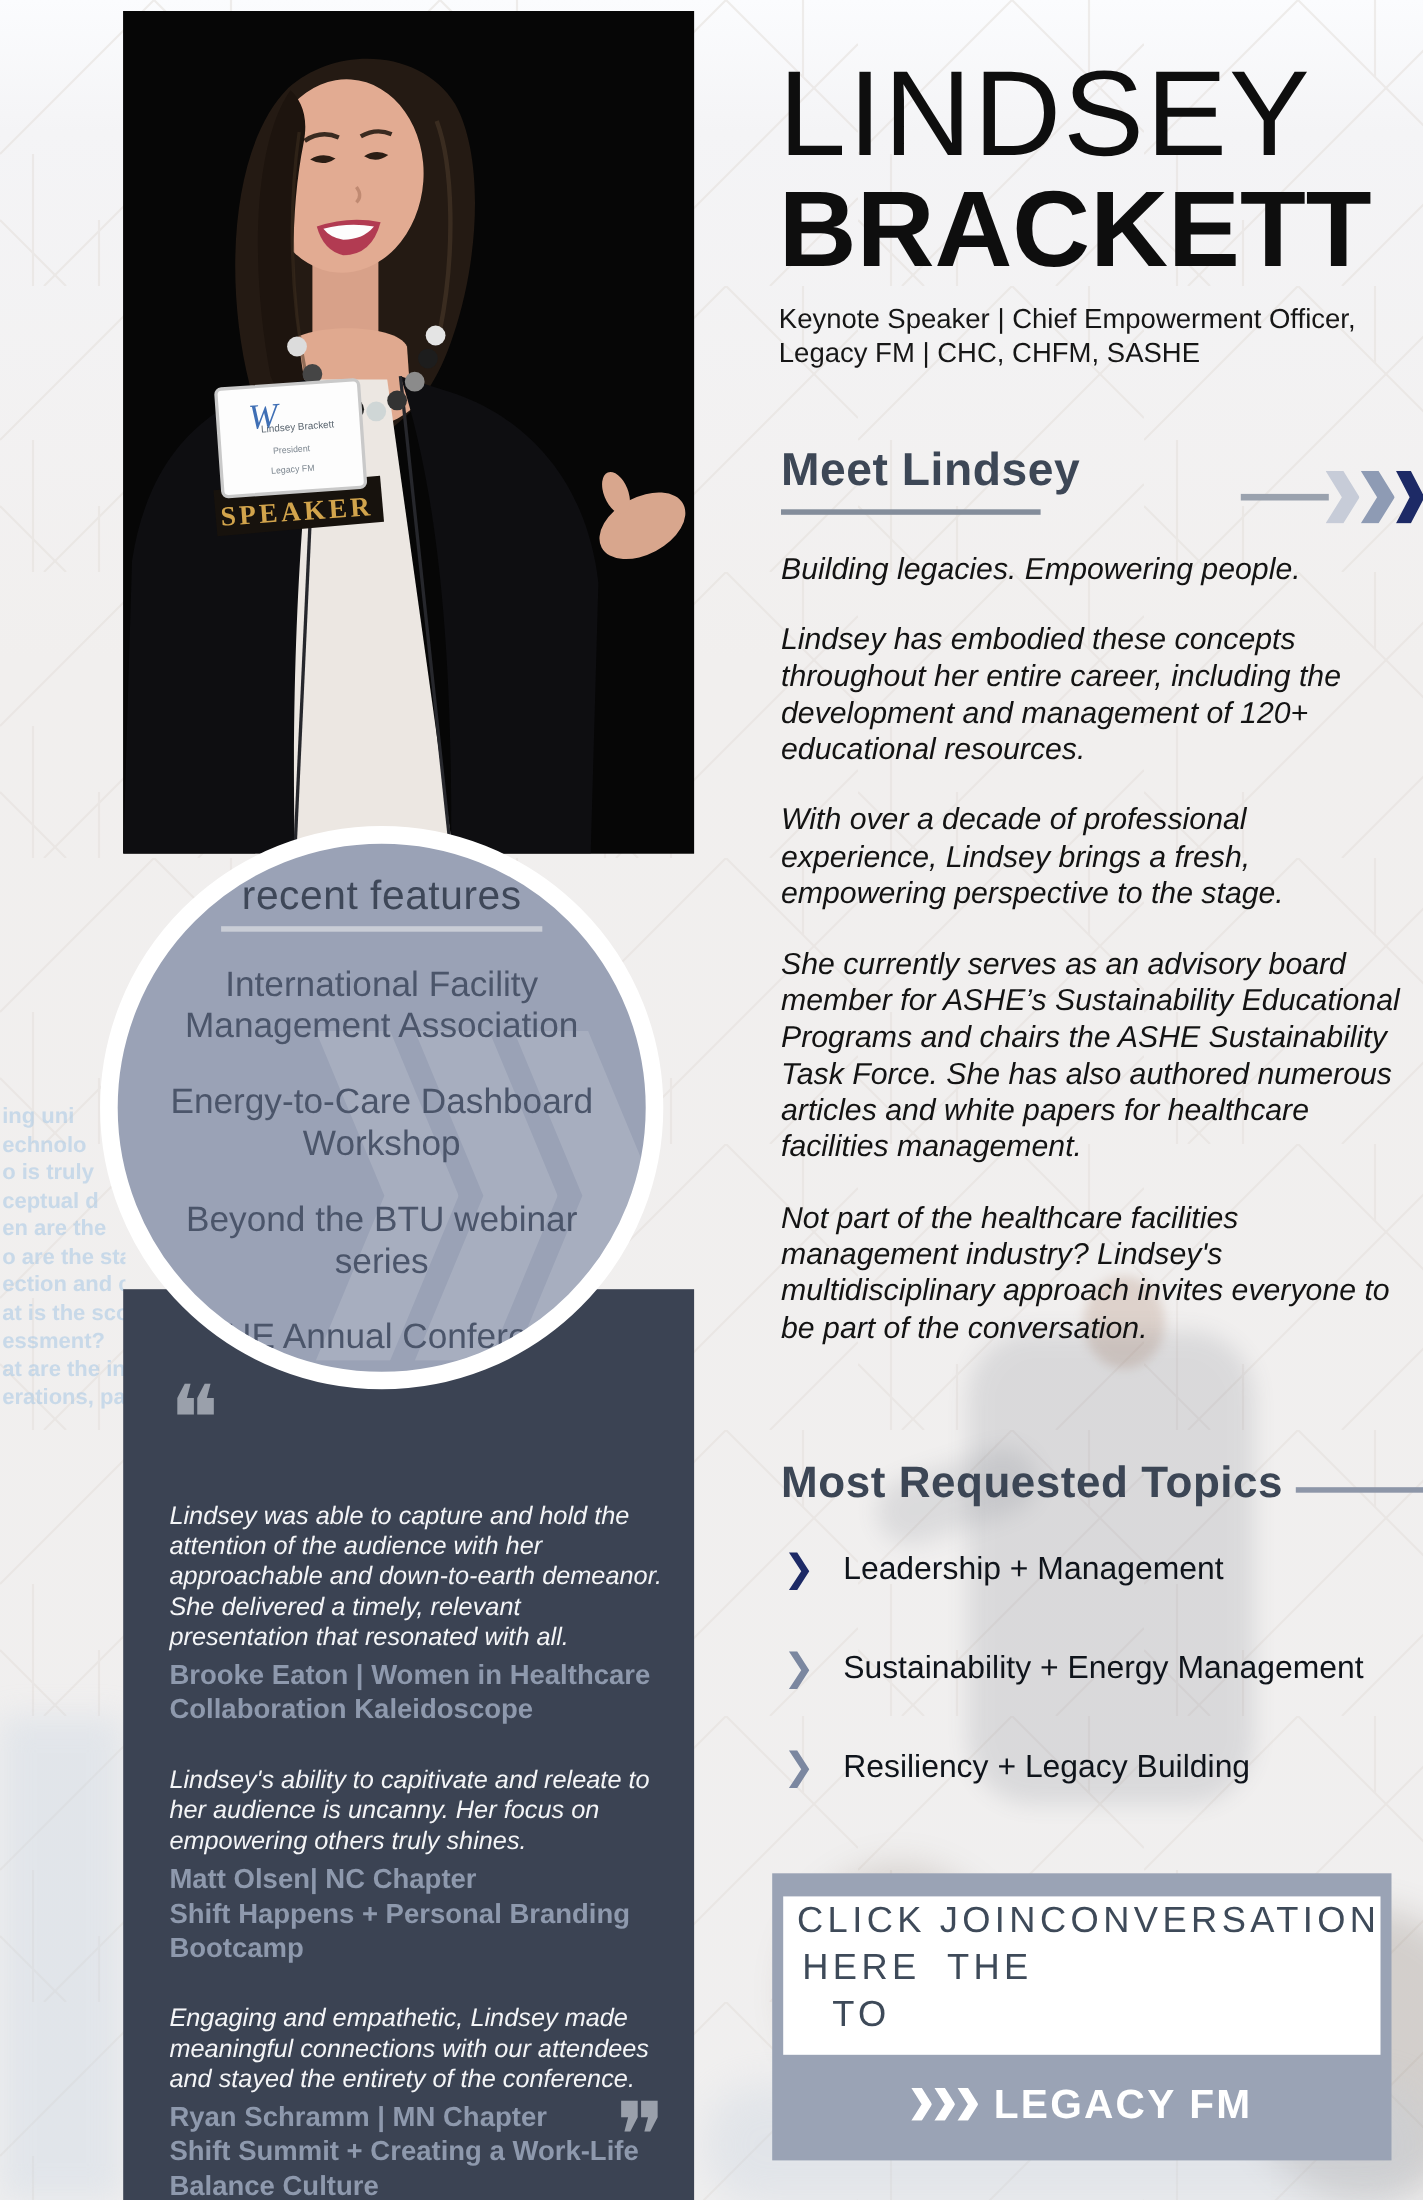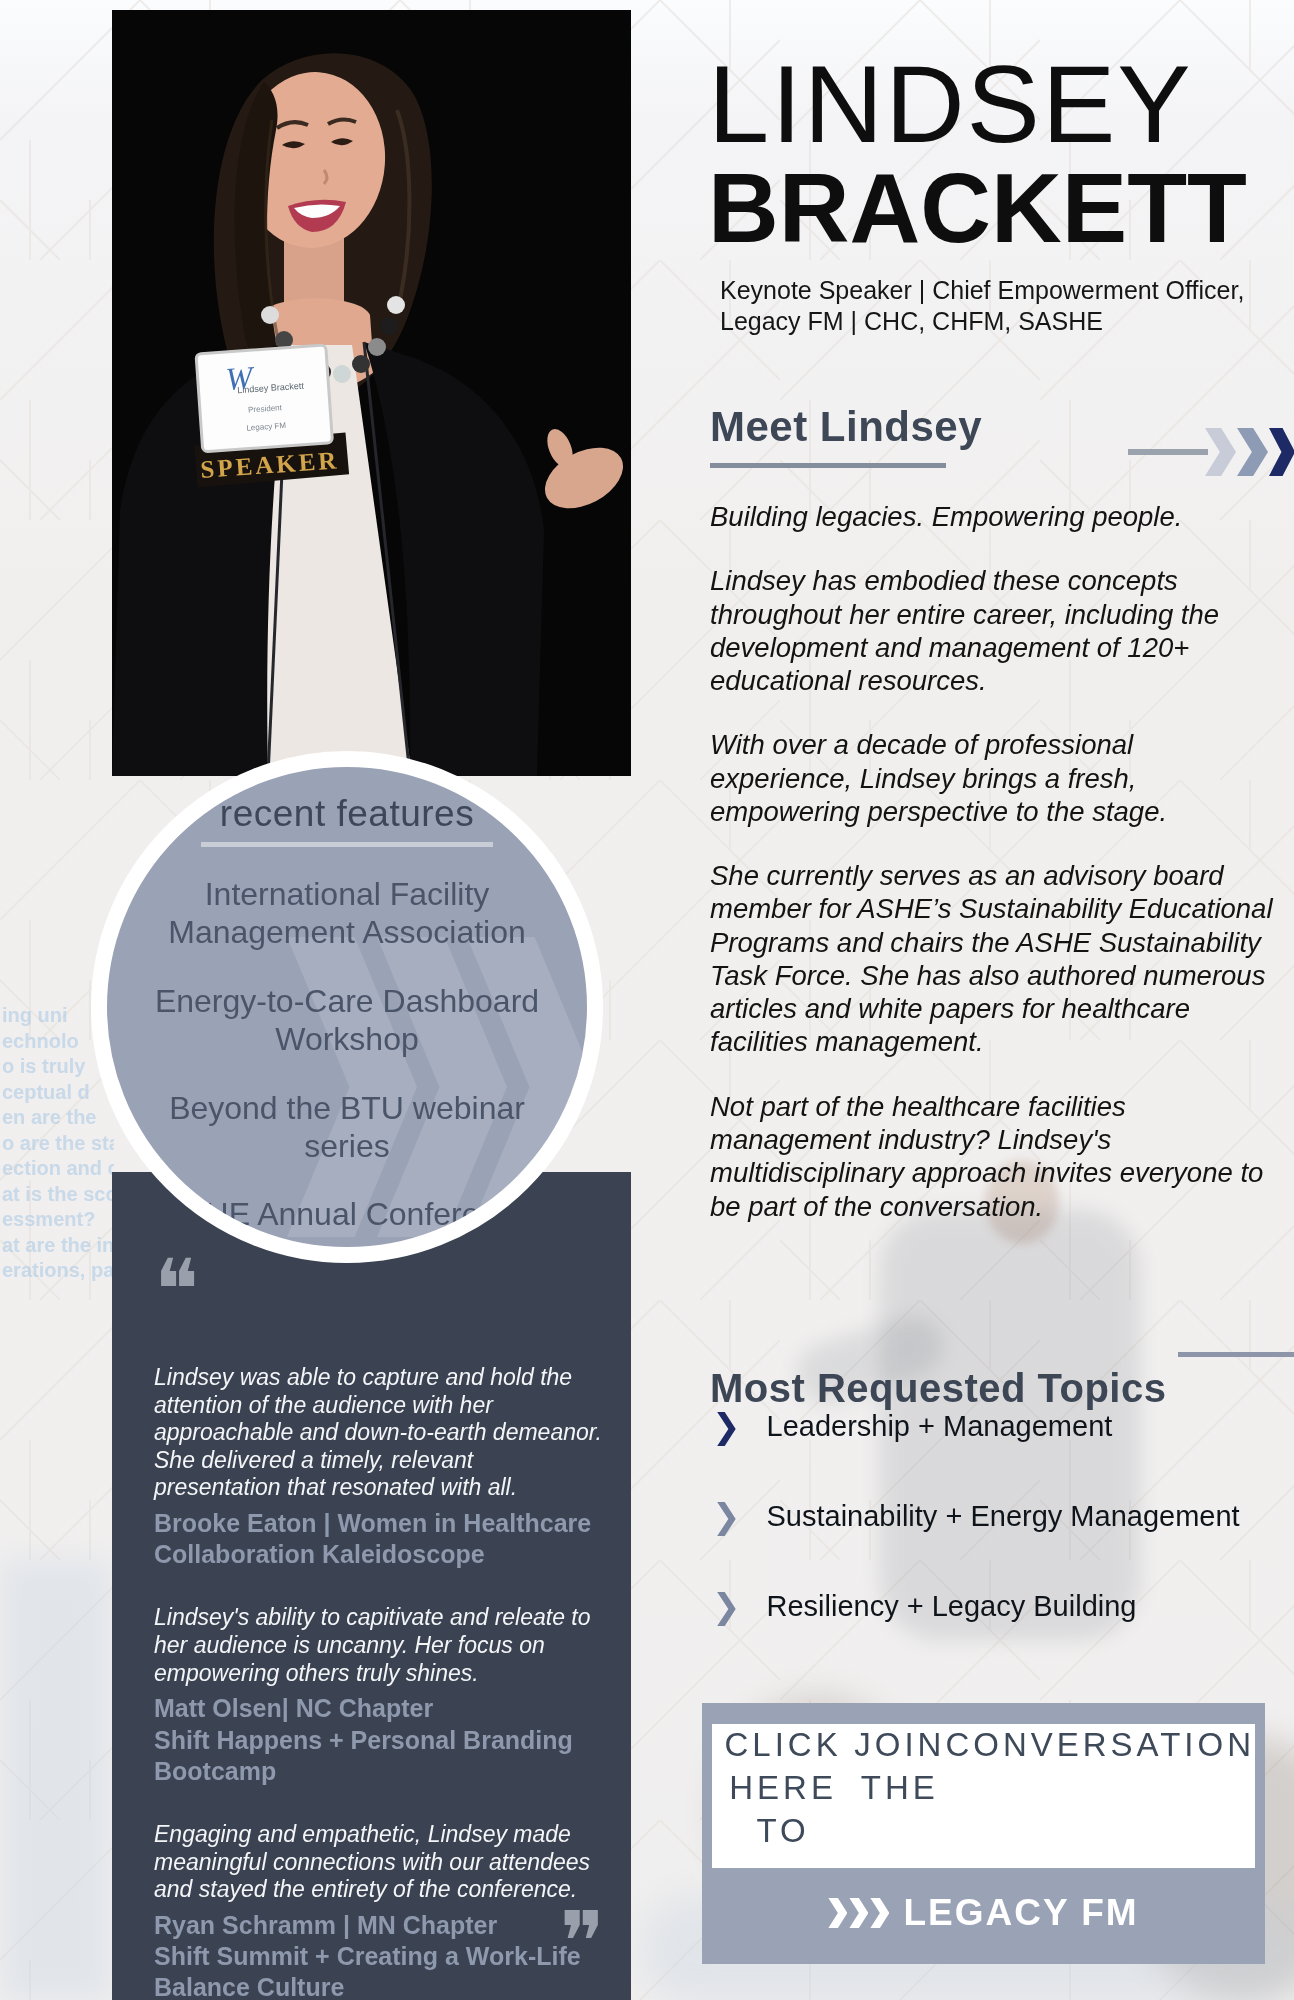--- a/index.html
+++ b/index.html
@@ -36,30 +36,30 @@
   .quote-glyph{font-family:"DejaVu Sans", sans-serif;color:#9aa0ab;}
   .quote-open{font-size:84px;line-height:60px;display:block;margin-bottom:44px;}
   .quote-close{position:absolute;right:26px;bottom:18px;font-size:84px;line-height:80px;}
   .t-quote{font-size:23px;font-style:italic;line-height:1.2;color:#f4f5f7;}
   .t-attr{margin-top:6px;margin-bottom:34px;}
   .t-attr-line{font-size:25px;font-weight:700;line-height:1.25;color:#8e99ad;}
   
   .name-block{position:absolute;z-index:4;left:708px;top:52px;width:566px;color:#0e0e0e;}
   .first-name{font-size:110px;font-weight:400;letter-spacing:2px;line-height:.95;}
   .last-name{font-size:98px;font-weight:800;letter-spacing:0;line-height:1.0;margin-top:2px;}
-  .subtitle{margin-top:18px;font-size:25px;line-height:1.26;color:#161616;margin-left:12px;}
+  .subtitle{margin-top:18px;font-size:25px;line-height:1.26;color:#161616;}
   .meet-heading{position:absolute;z-index:4;left:710px;top:403px;font-size:42px;font-weight:800;letter-spacing:.5px;color:#3d4756;}
   .meet-underline{position:absolute;z-index:4;left:710px;top:463px;width:236px;height:5px;background:#848d9b;}
   .meet-arrow-line{position:absolute;z-index:4;left:1128px;top:449px;width:80px;height:6px;background:#9aa2ae;}
   .chev{position:absolute;z-index:4;width:31px;height:48px;top:428px;
     clip-path:polygon(0 0,52% 0,100% 50%,52% 100%,0 100%,48% 50%);}
   .chev1{left:1205px;background:#c7ccd8;} .chev2{left:1237px;background:#8e9bb4;} .chev3{left:1269px;background:#1d2a66;width:26px;}
   .paragraphs{position:absolute;z-index:4;left:710px;top:500px;width:572px;font-style:italic;}
   .paragraphs p{margin:0 0 31px 0;font-size:27.5px;line-height:1.21;color:#131313;}
-  .topics-heading{position:absolute;z-index:4;left:710px;top:1326px;font-size:40px;font-weight:800;letter-spacing:.5px;color:#3c4655;margin-top:40px;}
+  .topics-heading{position:absolute;z-index:4;left:710px;top:1326px;font-size:40px;font-weight:800;letter-spacing:.5px;color:#3c4655;}
   .topics-rule{position:absolute;z-index:4;left:1178px;top:1352px;width:116px;height:5px;background:#8d96a8;}
   .topic-row{position:absolute;z-index:4;left:712px;width:572px;height:44px;display:flex;align-items:center;}
   .topic-row1{top:1404px;} .topic-row2{top:1494px;} .topic-row3{top:1584px;}
   .topic-chev{font-family:"DejaVu Sans", sans-serif;font-size:34px;font-weight:700;margin-right:26px;}
   .topic-chev-navy{color:#1d2a66;} .topic-chev-slate{color:#7b87a0;}
   .topic-label{font-size:29px;color:#0f141b;}
   
   .cta{position:absolute;z-index:4;left:702px;top:1703px;width:563px;height:261px;background:#9aa3b5;cursor:pointer;}
   .cta-inner{position:absolute;left:10px;top:21px;width:543px;height:144px;background:#ffffff;
     display:flex;flex-direction:row;justify-content:center;text-align:center;}

